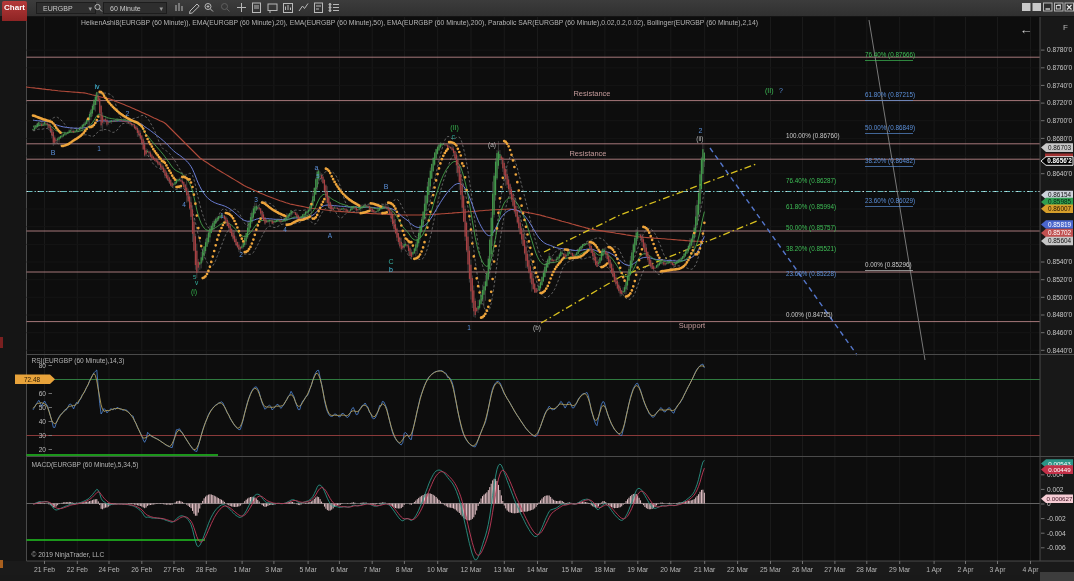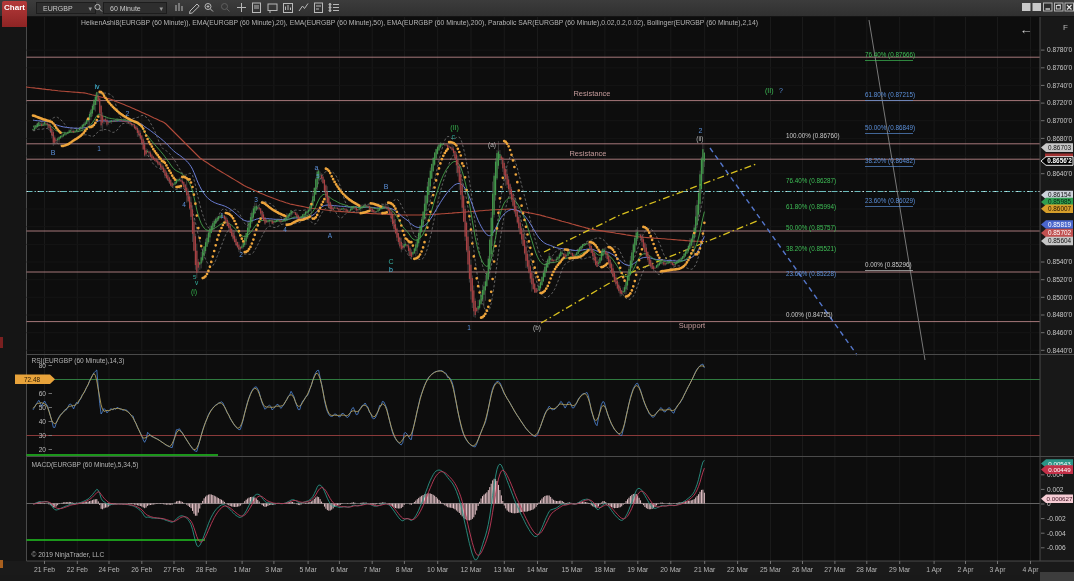--- a/index.html
+++ b/index.html
@@ -1166,21 +1166,21 @@
 <rect x="0" y="575" width="1074" height="6" fill="#191919"></rect>
 <rect x="1040" y="572" width="34" height="9" fill="#3d3d3d"></rect>
 <text x="81.0" y="24.5" font-size="6.8" fill="#b4b4b4" text-anchor="start" font-weight="normal" font-family="Liberation Sans, sans-serif">HeikenAshi8(EURGBP (60 Minute)), EMA(EURGBP (60 Minute),20), EMA(EURGBP (60 Minute),50), EMA(EURGBP (60 Minute),200), Parabolic SAR(EURGBP (60 Minute),0.02,0.2,0.02), Bollinger(EURGBP (60 Minute),2,14)</text>
 <text x="1026" y="34" font-size="13" fill="#cfcfcf" text-anchor="middle" font-family="Liberation Sans, sans-serif">←</text>
 <text x="1063.0" y="30.0" font-size="8" fill="#b8b8b8" text-anchor="start" font-weight="normal" font-family="Liberation Sans, sans-serif">F</text>
 <rect x="0" y="337" width="3" height="11" fill="#7a2020"></rect>
 <rect x="0" y="560" width="3" height="8" fill="#a85f1e"></rect>
 </svg>
 
 <div style="position:absolute;left:0;top:0;width:1074px;height:16px;background:linear-gradient(#3c3c3c,#303030);border-bottom:1px solid #141414;">
- <div style="position:absolute;left:2px;top:1px;width:25px;height:26px;background:linear-gradient(#b43a3a,#8e2424);border-radius:2px 2px 0 0;color:#fff;font:bold 8px 'Liberation Sans',sans-serif;text-align:center;line-height:14px;">Chart</div>
+ <div style="position:absolute;left:2px;top:1px;width:25px;height:20px;background:linear-gradient(#b43a3a,#8e2424);border-radius:2px 2px 0 0;color:#fff;font:bold 8px 'Liberation Sans',sans-serif;text-align:center;line-height:14px;">Chart</div>
  <div style="position:absolute;left:36px;top:2px;width:60px;height:12px;background:#2e2e2e;border:1px solid #1d1d1d;color:#c8c8c8;font:7px 'Liberation Sans',sans-serif;line-height:11px;padding-left:6px;box-sizing:border-box;">EURGBP<span style="position:absolute;right:3px;top:0px;color:#999;">▾</span></div>
  <div style="position:absolute;left:103px;top:2px;width:64px;height:12px;background:#2e2e2e;border:1px solid #1d1d1d;color:#c8c8c8;font:7px 'Liberation Sans',sans-serif;line-height:11px;padding-left:6px;box-sizing:border-box;">60 Minute<span style="position:absolute;right:3px;top:0px;color:#999;">▾</span></div>
  <svg width="1074" height="16" style="position:absolute;left:0;top:0">
    <g stroke="#b8b8b8" fill="none" stroke-width="1">
      <circle cx="97.5" cy="7" r="2.6"></circle>
         <line x1="99.5" y1="9" x2="102" y2="11.5"></line>
      <g>
           <line x1="176" y1="11" x2="176" y2="5"></line>
           <line x1="179" y1="11" x2="179" y2="3"></line>
           <line x1="182" y1="11" x2="182" y2="6"></line>

